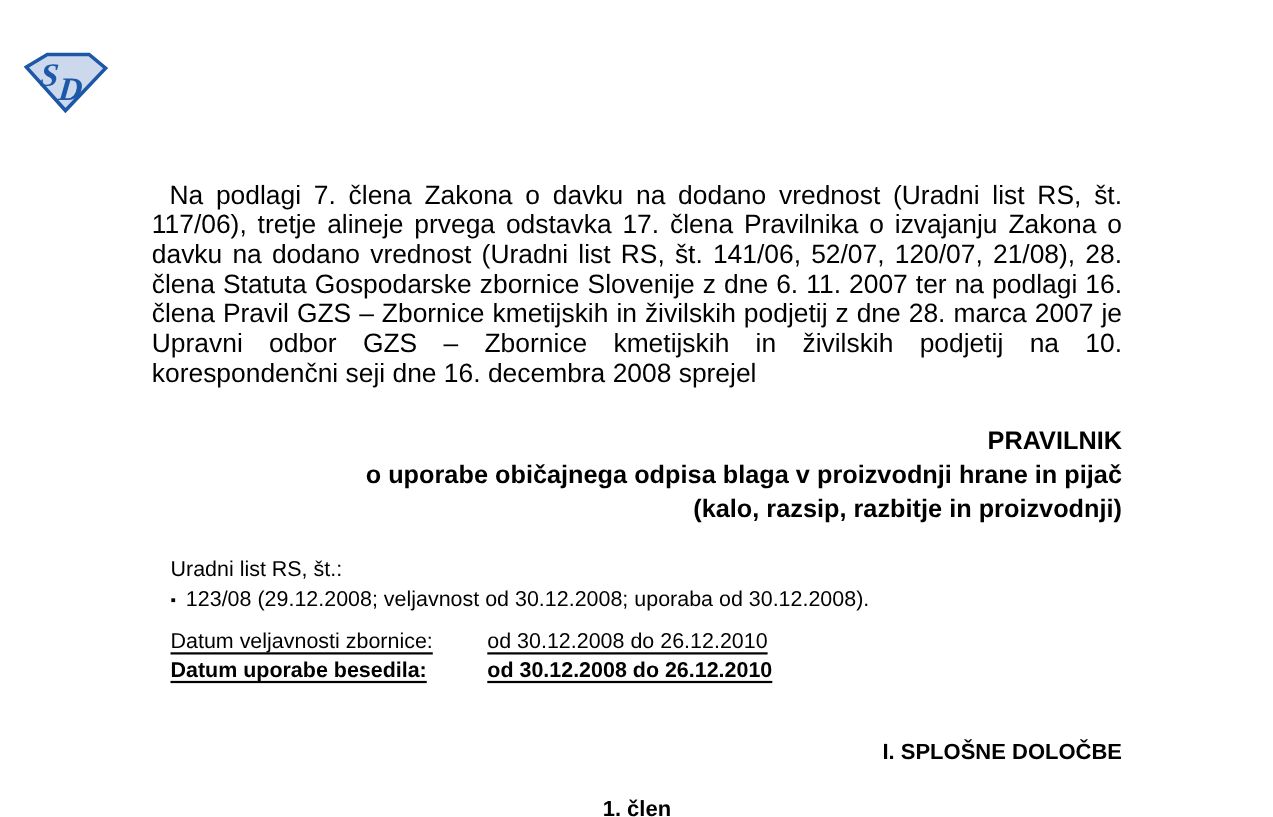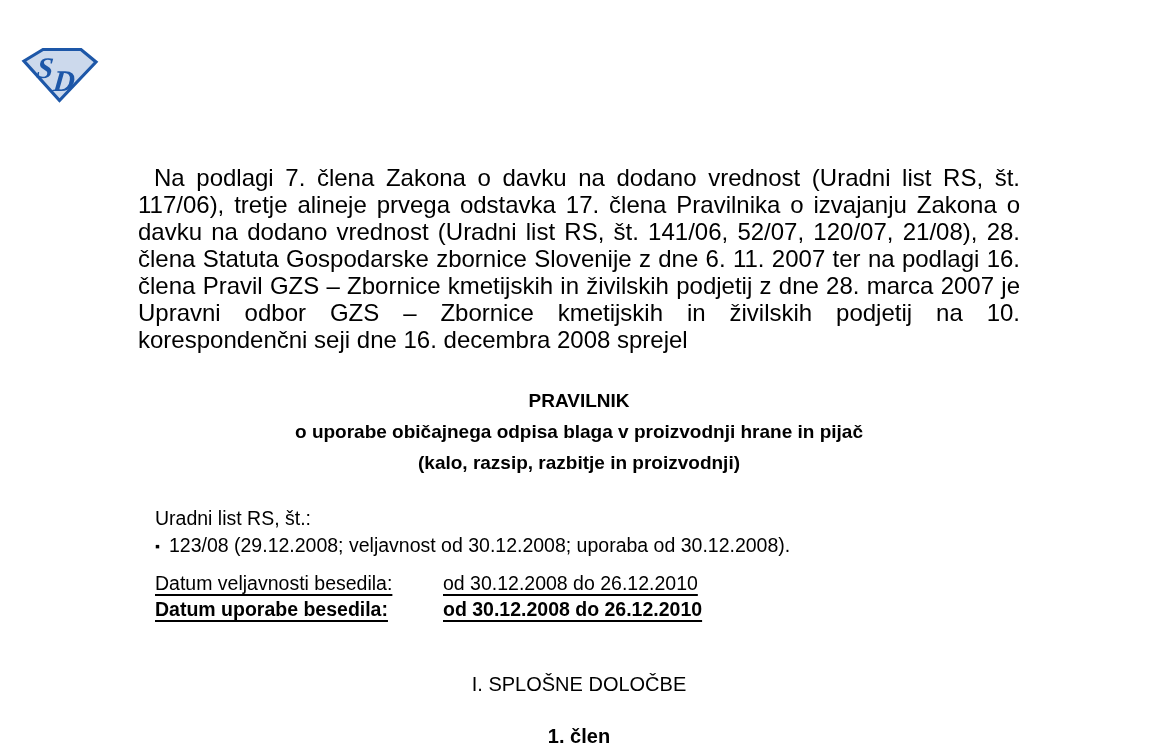--- a/index.html
+++ b/index.html
@@ -15,22 +15,22 @@
     position: absolute; left: 19px; top: 47px;
     width: 82px; height: 57px;
   }
   .intro {
     position: absolute; left: 138px; top: 164px; width: 882px;
     font-size: 24px; line-height: 27px;
     text-align: justify; text-indent: 16px;
   }
   .title-block {
     position: absolute; left: 138px; top: 385px; width: 882px;
-    text-align: center; font-weight: bold;
-    font-size: 19px; line-height: 31px;
+    text-align: right; font-weight: bold;
+    font-size: 23px; line-height: 31px;
   }
   .gazette {
     position: absolute; left: 155px; top: 505px; width: 865px;
     font-size: 19.5px; line-height: 27px;
   }
   .gazette-item .bullet {
     font-size: 14px; vertical-align: 1px; margin-right: 9px;
   }
   .validity {
     position: absolute; left: 155px; top: 570px; width: 865px;
@@ -40,21 +40,21 @@
     display: inline-block; width: 288px;
   }
   .validity-row .ul {
     text-decoration: underline;
     text-decoration-thickness: 2px;
     text-underline-offset: 4px;
   }
   .validity-row.bold { font-weight: bold; }
   .section-heading {
     position: absolute; left: 138px; top: 673px; width: 882px;
-    text-align: center; font-weight: normal; font-size: 20px;
+    text-align: right; font-weight: bold; font-size: 20px;
   }
   .article-heading {
     position: absolute; left: 138px; top: 725px; width: 882px;
     text-align: center; font-weight: bold; font-size: 20px;
   }
 </style>
 </head>
 <body>
 
 <div class="logo">
@@ -77,21 +77,21 @@
 
 <div class="gazette">
   <div>Uradni list RS, št.:</div>
   <div class="gazette-item">
     <span class="bullet">▪</span><span>123/08 (29.12.2008; veljavnost od 30.12.2008; uporaba od 30.12.2008).</span>
   </div>
 </div>
 
 <div class="validity">
   <div class="validity-row">
-    <span class="vlabel"><span class="ul">Datum veljavnosti besedila:</span></span><span class="ul">od 30.12.2008 do 26.12.2010</span>
+    <span class="vlabel"><span class="ul">Datum veljavnosti zbornice:</span></span><span class="ul">od 30.12.2008 do 26.12.2010</span>
   </div>
   <div class="validity-row bold">
     <span class="vlabel"><span class="ul">Datum uporabe besedila:</span></span><span class="ul">od 30.12.2008 do 26.12.2010</span>
   </div>
 </div>
 
 <div class="section-heading">I. SPLOŠNE DOLOČBE</div>
 
 <div class="article-heading">1. člen</div>
 

